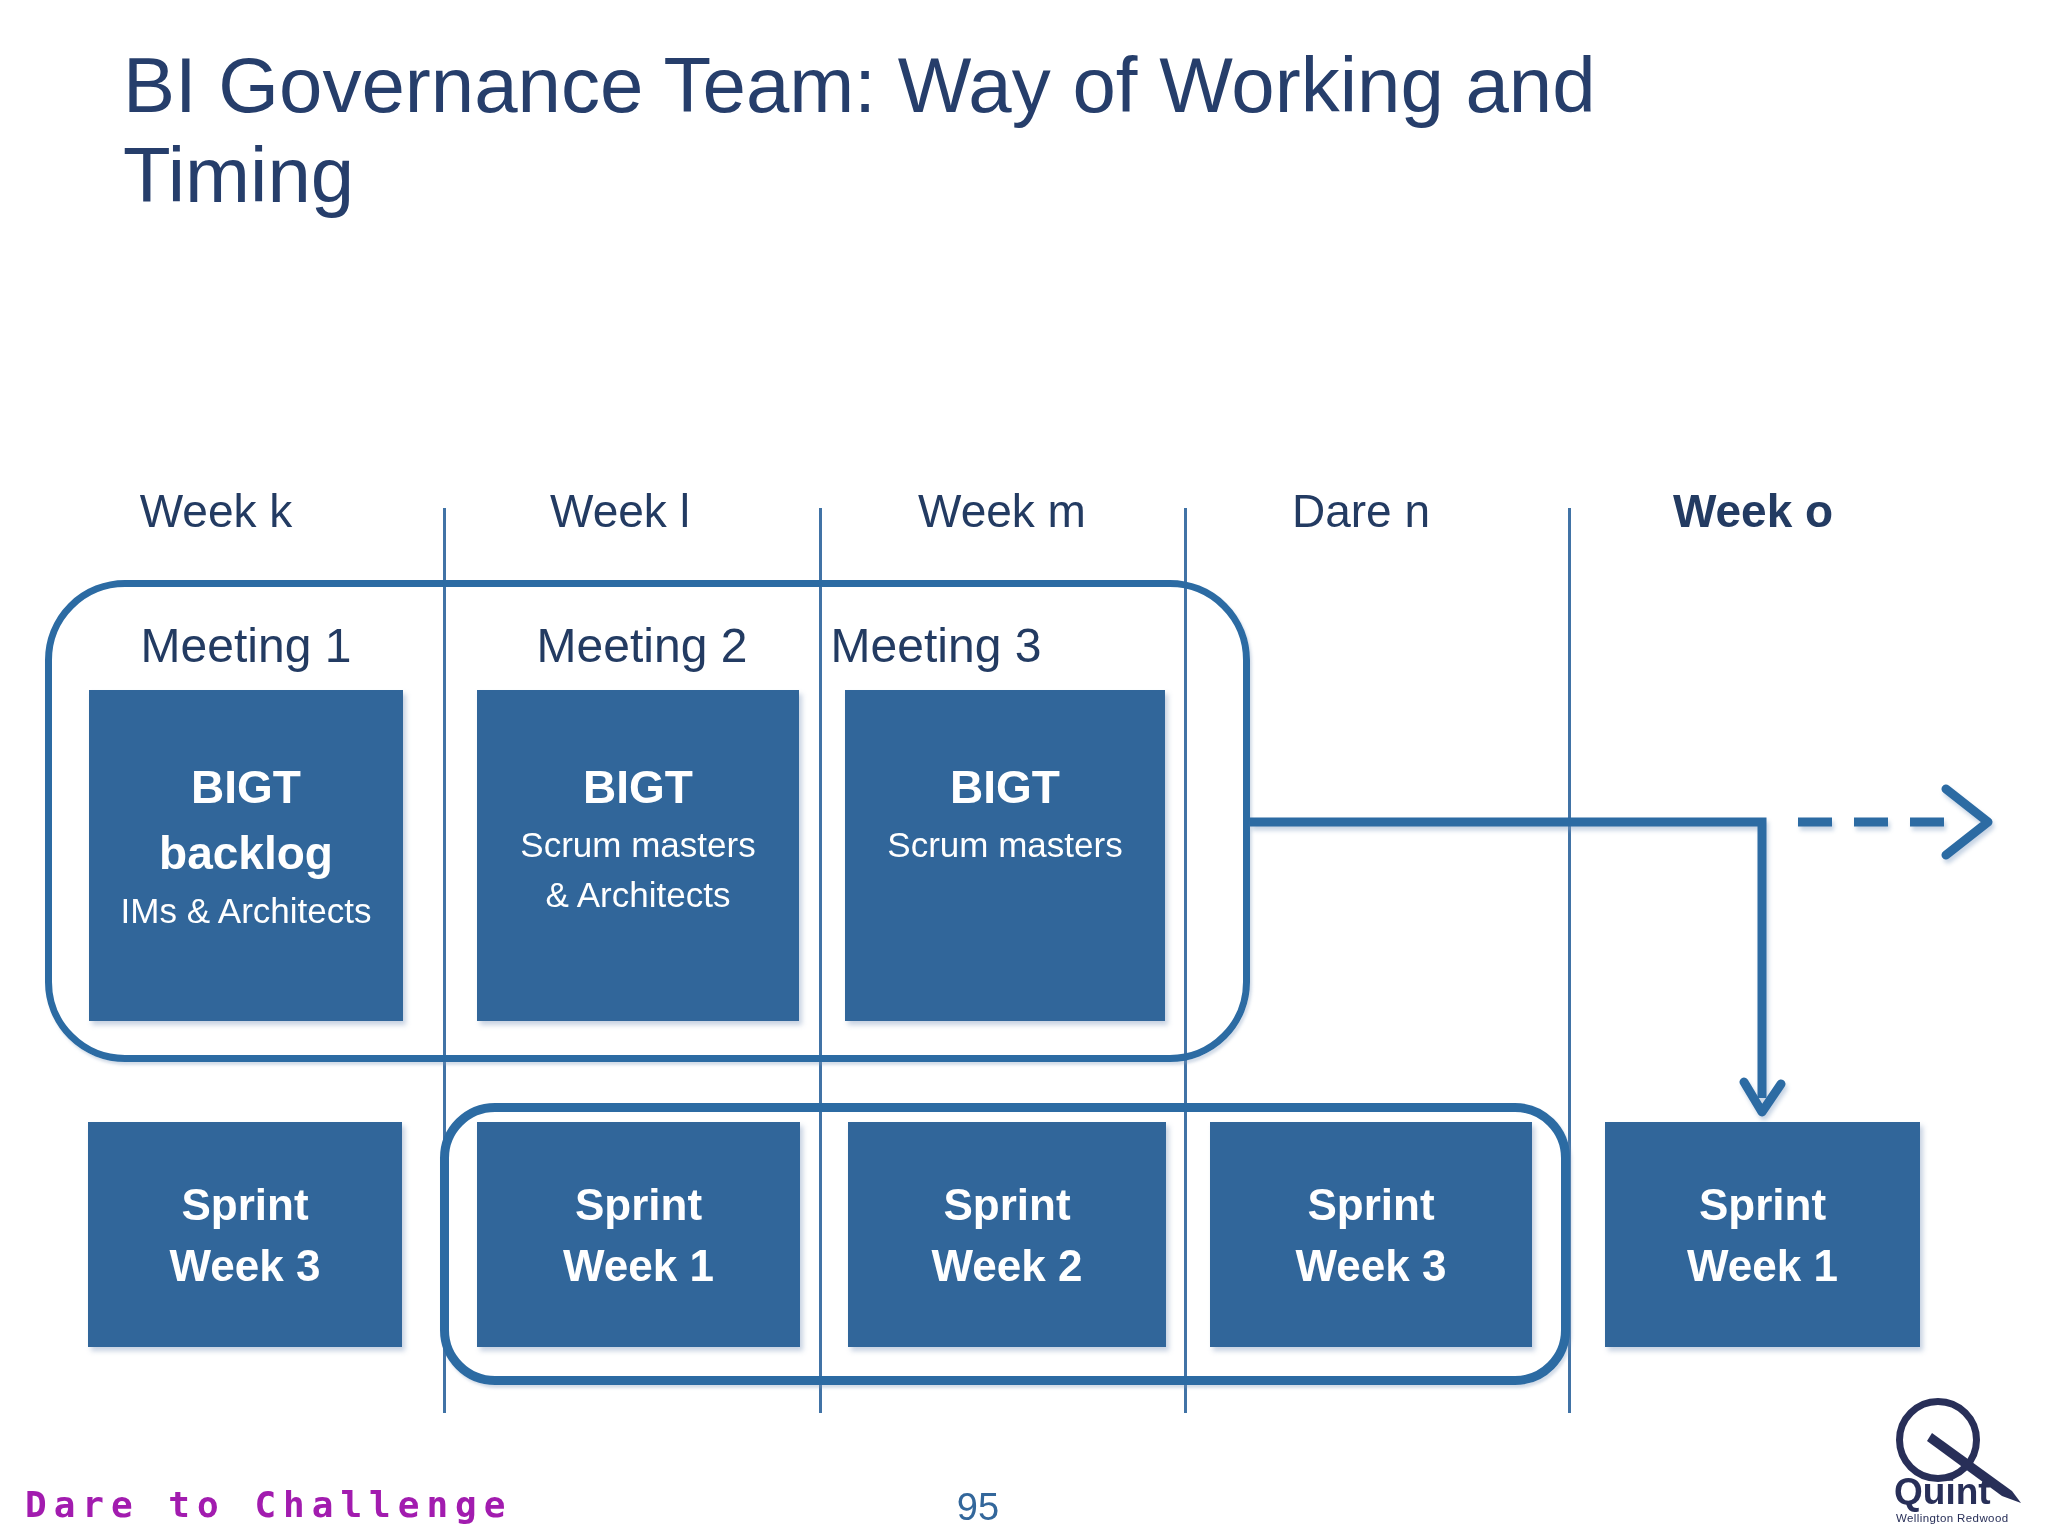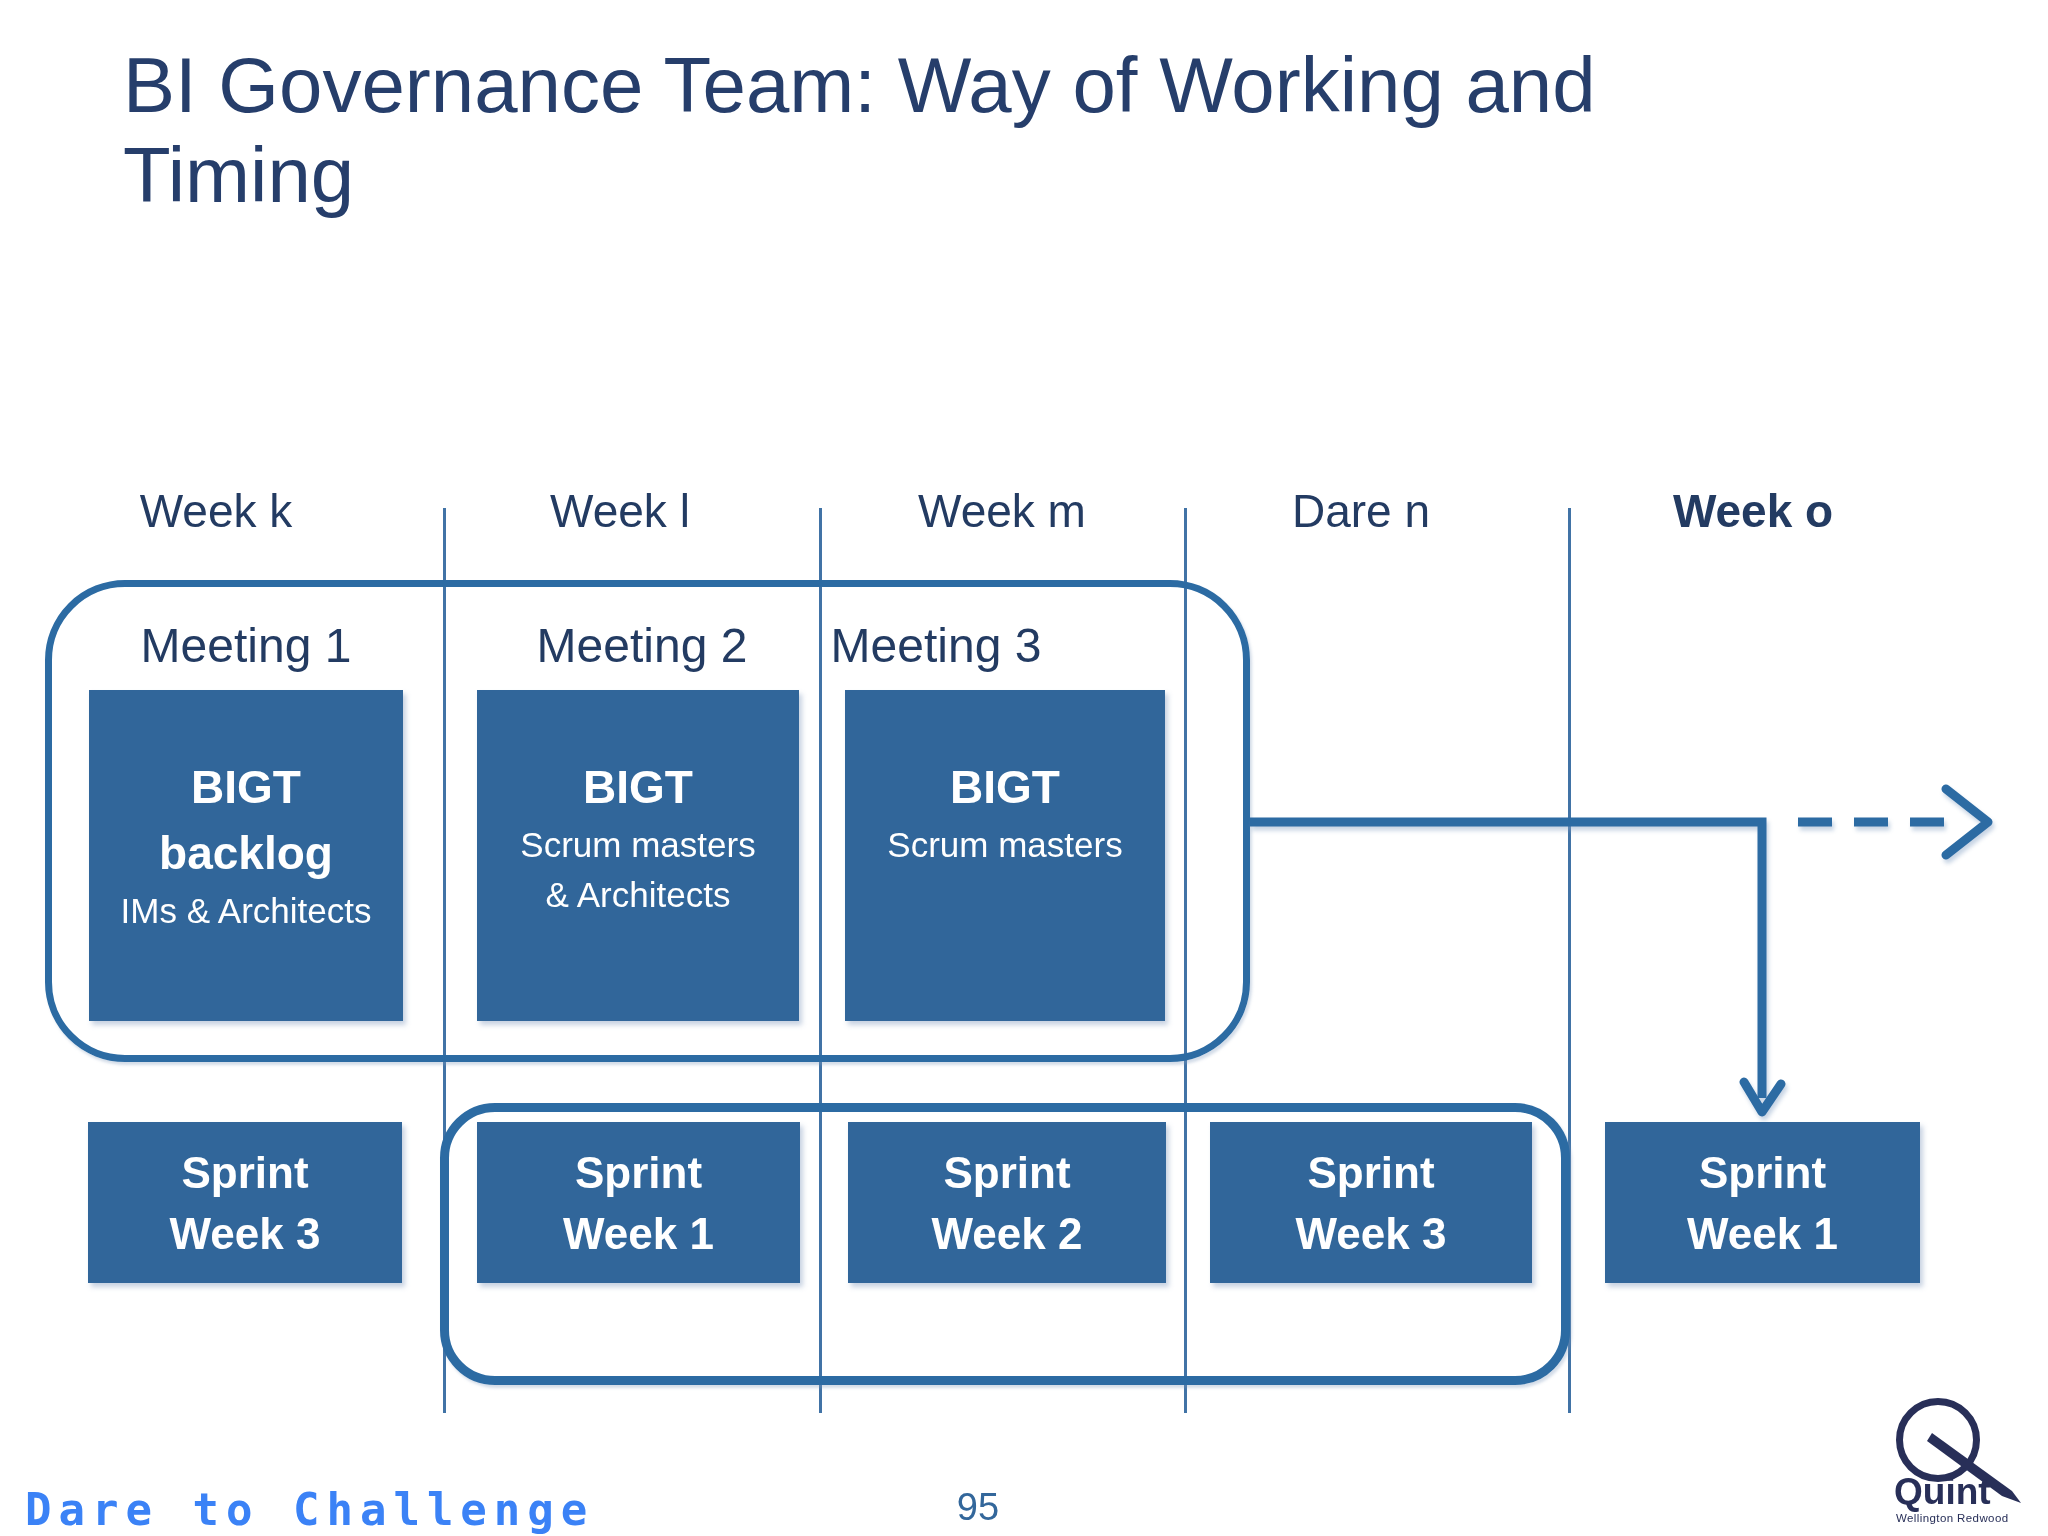--- a/index.html
+++ b/index.html
@@ -28,33 +28,33 @@
   .ml-1{left:246px;} .ml-2{left:642px;} .ml-3{left:936px;}
 
   .mbox{position:absolute;top:690px;height:331px;background:#31669A;color:#fff;
         text-align:center;display:flex;flex-direction:column;align-items:center;
         padding-top:64px;box-sizing:border-box;
         box-shadow:3px 4px 5px rgba(130,155,190,.45);}
   .mb-1{left:89px;width:314px;} .mb-2{left:477px;width:322px;} .mb-3{left:845px;width:320px;}
   .mbox .h{font-size:46px;font-weight:bold;line-height:66px;}
   .mbox .s{font-size:35px;line-height:50px;}
 
-  .sbox{position:absolute;top:1122px;height:161px;background:#31669A;color:#fff;
+  .sbox{position:absolute;top:1122px;height:225px;background:#31669A;color:#fff;
         display:flex;flex-direction:column;align-items:center;justify-content:center;
         font-weight:bold;font-size:44px;line-height:61px;text-align:center;
         box-shadow:3px 4px 5px rgba(130,155,190,.45);}
   .sb-1{left:88px;width:314px;} .sb-2{left:477px;width:323px;} .sb-3{left:848px;width:318px;}
   .sb-4{left:1210px;width:322px;} .sb-5{left:1605px;width:315px;}
 
   .arrows{position:absolute;left:0;top:0;pointer-events:none;
           filter:drop-shadow(2px 4px 2px rgba(130,160,195,.45));}
 
   .tagline{position:absolute;left:25px;top:1484px;
            font-family:"DejaVu Sans Mono",monospace;font-weight:bold;
-           font-size:44px;letter-spacing:7px;color:#3b82f6;white-space:nowrap;}
+           font-size:36px;letter-spacing:7px;color:#a21caf;white-space:nowrap;}
   .pagenum{position:absolute;left:928px;top:1486px;width:100px;text-align:center;
            font-size:38px;color:#33679B;}
   .quint-logo{position:absolute;left:1890px;top:1392px;}
 </style>
 </head>
 <body>
 
 <div class="slide">
 
   <div class="title">BI Governance Team: Way of Working and Timing</div>

